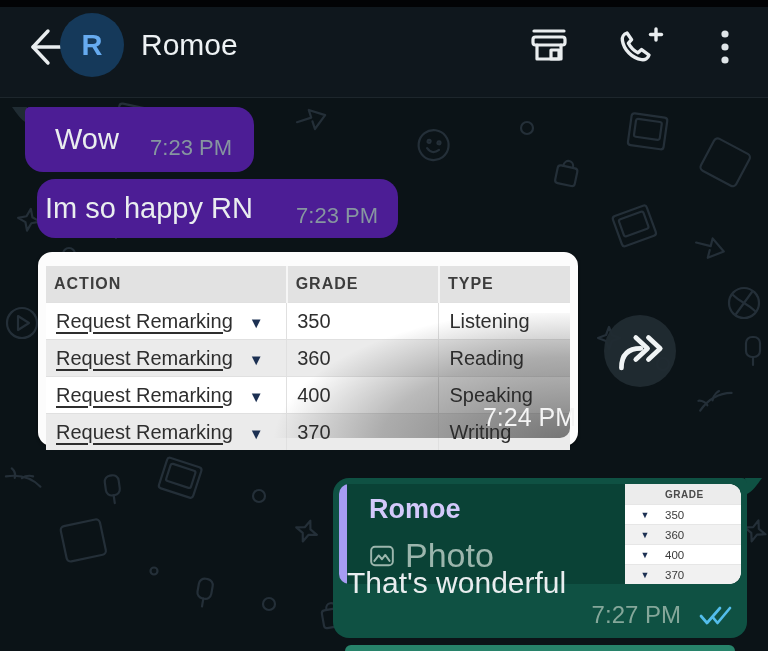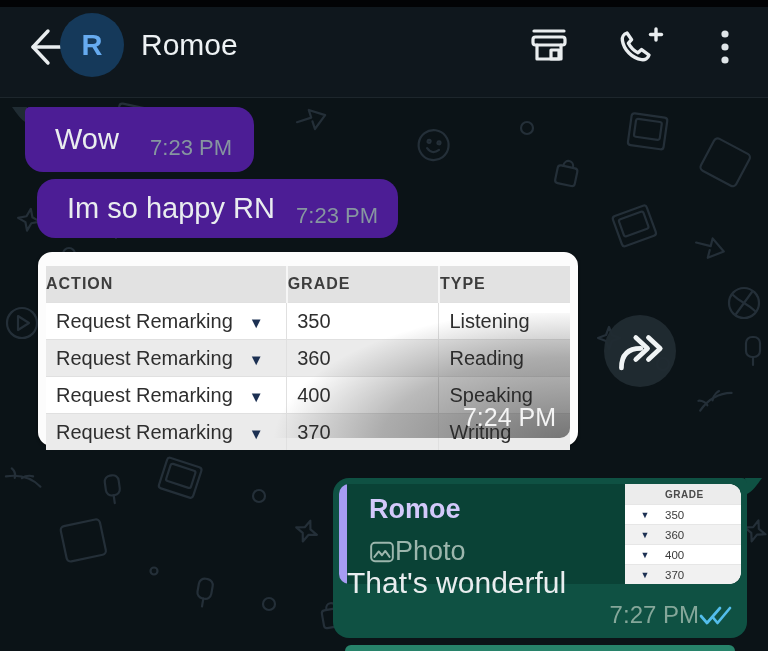--- a/index.html
+++ b/index.html
@@ -19,73 +19,73 @@
   .hdr-icon{position:absolute;top:20px;cursor:pointer;}
   .ic-store{left:524px;} .ic-call{left:612px;} .ic-menu{left:712px;top:22px;}
   
   .bubble-in{position:absolute;background:#4c1d95;border-radius:18px;color:#e9edef;z-index:2;
              display:flex;align-items:center;}
   .b-text{font-size:29px;line-height:1.1;white-space:nowrap;}
   .b-time{font-size:22px;color:#8696a0;white-space:nowrap;align-self:flex-end;}
   .msg1{left:25px;top:107px;width:229px;height:65px;border-top-left-radius:5px;
         padding:0 22px 0 30px;box-sizing:border-box;justify-content:space-between;}
   .msg1 .b-time{margin-bottom:11px;}
-  .msg2{left:37px;top:179px;width:361px;height:59px;padding:0 20px 0 30px;
+  .msg2{left:37px;top:179px;width:361px;height:59px;padding:0 20px 0 8px;
         box-sizing:border-box;justify-content:space-between;}
   .msg2 .b-time{margin-bottom:9px;}
   .tail-in{position:absolute;left:11px;top:107px;z-index:2;}
   
   .photo-card{position:absolute;left:38px;top:252px;width:540px;height:194px;background:#fcfcfc;
               border-radius:14px;z-index:2;box-sizing:border-box;padding:14px 8px 8px 8px;
               box-shadow:0 1px 3px rgba(0,0,0,.5);cursor:pointer;}
   table.grades{width:100%;height:172px;border-collapse:collapse;table-layout:fixed;
                font-family:"Liberation Sans",sans-serif;}
   table.grades th{background:#e2e2e2;color:#3d3d3d;font-size:16px;letter-spacing:1px;
-                  text-align:left;padding-left:0;font-weight:bold;height:34px;}
+                  text-align:left;padding-left:8px;font-weight:bold;height:34px;}
   table.grades th+th{border-left:2px solid #f6f6f6;}
   table.grades td{font-size:20px;color:#2e2e2e;padding-left:10px;height:34px;}
   table.grades td+td{border-left:1px solid #e0e0e0;}
   table.grades tbody tr{border-top:1px solid #e0e0e0;}
   table.grades tbody tr:nth-child(even){background:#ebebeb;}
   table.grades tbody tr:nth-child(odd){background:#ffffff;}
-  .rlink{text-underline-offset:4px;margin-top:40px;}
+  .rlink{text-decoration:underline;text-underline-offset:4px;margin-top:40px;}
   .tri{color:#1c3052;font-size:15px;margin-left:16px;}
   .col-action{width:237px;} .col-grade{width:150px;} .col-type{width:129px;}
   .photo-shade{position:absolute;right:8px;bottom:8px;width:330px;height:125px;
                border-bottom-right-radius:10px;pointer-events:none;
                background:radial-gradient(120% 145% at 100% 105%, rgba(40,40,40,.62) 0%, rgba(40,40,40,.32) 48%, rgba(40,40,40,0) 75%);}
-  .photo-time{position:absolute;right:22px;bottom:14px;color:#f4f4f4;font-size:25px;z-index:3;}
+  .photo-time{position:absolute;right:2px;bottom:14px;color:#f4f4f4;font-size:25px;z-index:3;}
   
   .fwd-btn{position:absolute;left:604px;top:315px;width:72px;height:72px;border-radius:50%;
            background:rgba(33,43,50,.95);z-index:2;display:flex;align-items:center;
            justify-content:center;cursor:pointer;}
   
   .msg-out{position:absolute;left:333px;top:478px;width:414px;height:160px;background:#0f5143;
            border-radius:16px;border-top-right-radius:5px;z-index:2;}
   .tail-out{position:absolute;left:745px;top:478px;z-index:2;}
   .quote{position:absolute;left:6px;top:6px;width:402px;height:100px;background:#0a4236;
          border-radius:10px;overflow:hidden;display:flex;cursor:pointer;}
   .q-bar{width:8px;background:#a79cf3;flex:none;}
   .q-body{flex:1;position:relative;}
   .q-author{position:absolute;left:22px;top:10px;font-size:27px;font-weight:bold;color:#d3c9fb;}
-  .q-photo-row{position:absolute;left:22px;top:52px;display:flex;align-items:center;
-               color:#9cb6ad;font-size:27px;}
+  .q-photo-row{position:absolute;left:22px;top:52px;display:flex;align-items:center;gap:10px;
+               color:#9cb6ad;font-size:34px;}
   .q-thumb{width:116px;flex:none;background:#fff;border-radius:0 12px 12px 0;overflow:hidden;
            display:flex;flex-direction:column;font-family:"Liberation Sans",sans-serif;}
   .t-head{height:21px;background:#ececec;display:flex;}
   .t-head .t-left{width:40px;}
   .t-head .t-val{font-size:10px;font-weight:bold;letter-spacing:.5px;color:#4a4a4a;
                  display:flex;align-items:center;}
   .t-row{height:19.7px;display:flex;border-top:1px solid #e6e6e6;}
   .t-row:nth-child(odd){background:#f1f1f1;}
   .t-left{width:40px;display:flex;align-items:center;justify-content:center;
           font-size:9px;color:#1c3052;}
   .t-val{font-size:11.5px;color:#3a3a3a;display:flex;align-items:center;}
   .out-text{position:absolute;left:14px;top:88px;font-size:30px;color:#e9edef;white-space:nowrap;}
-  .out-meta{position:absolute;right:14px;bottom:9px;display:flex;align-items:center;gap:0;}
+  .out-meta{position:absolute;right:14px;bottom:9px;display:flex;align-items:center;gap:18px;}
   .out-time{font-size:24px;color:#85a79a;}
   .next-bubble{position:absolute;left:345px;top:645px;width:390px;height:6px;background:#27836a;
                border-radius:12px 12px 0 0;z-index:2;}
 </style>
 </head>
 <body>
 
 <div class="screen">
 
   <svg class="wallpaper" viewBox="0 0 768 554" stroke="#242f38" fill="none" stroke-width="2.2" stroke-linecap="round" stroke-linejoin="round">

